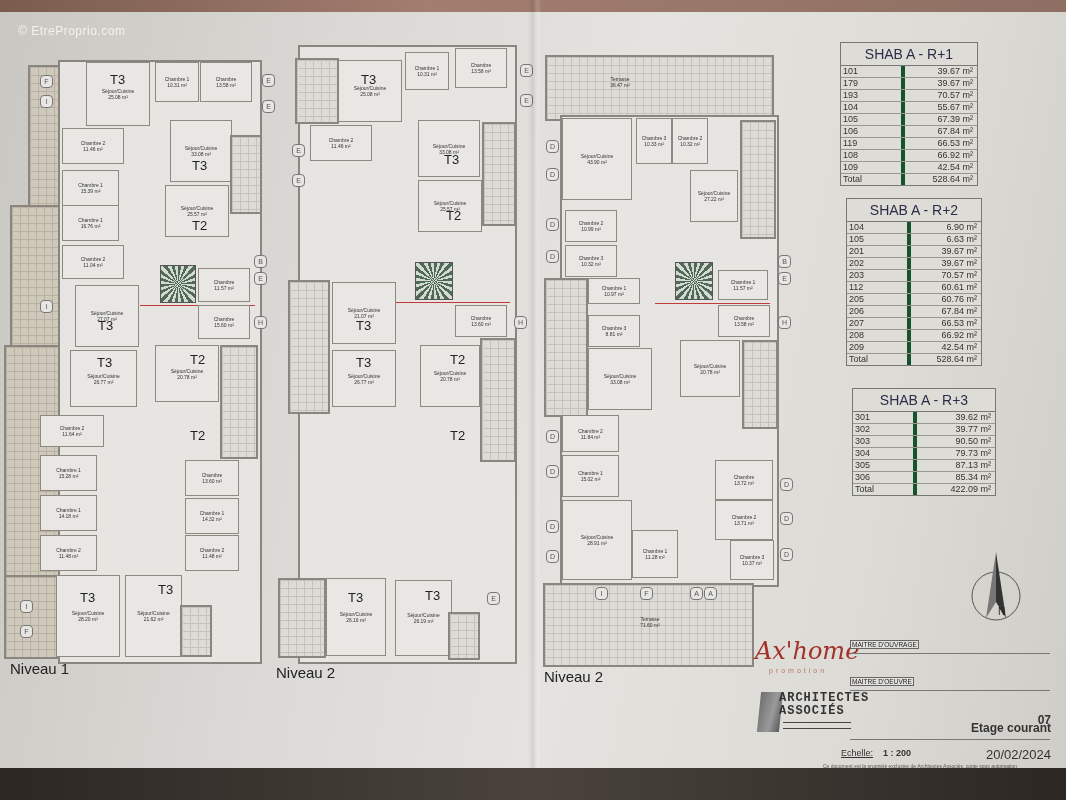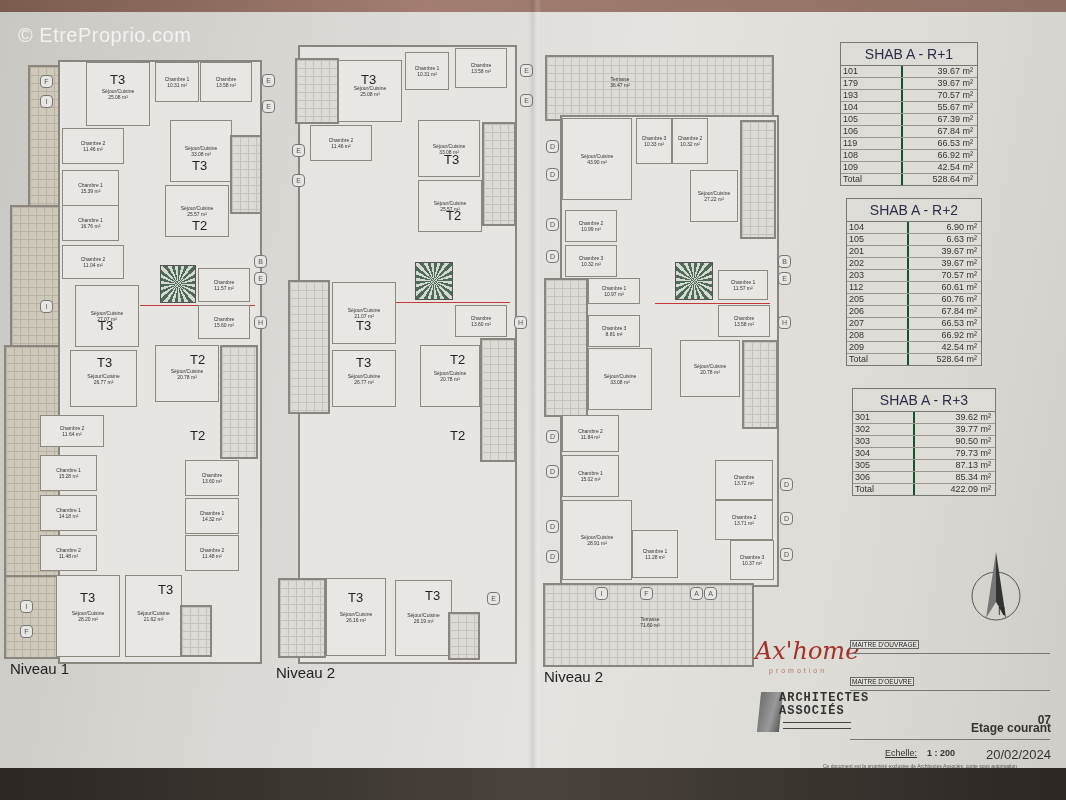--- a/index.html
+++ b/index.html
@@ -1,49 +1,49 @@
 <!DOCTYPE html>
 <html><head>
 <meta charset="utf-8">
 <style>
   html,body{margin:0;padding:0;}
   body{width:1066px;height:800px;overflow:hidden;background:#3a3530;position:relative;font-family:"Liberation Sans",sans-serif;}
   .paper{position:absolute;left:0;top:0;width:1066px;height:790px;background:linear-gradient(100deg,#c9c7c2 0%,#dad9d5 30%,#e4e3df 55%,#dcdbd6 80%,#cfcdc7 100%);}
   .topstrip{position:absolute;left:0;top:0;width:1066px;height:12px;background:linear-gradient(90deg,#7a5c4f,#a27d70 40%,#8e6f63);}
   .fold{position:absolute;left:528px;top:0;width:14px;height:790px;background:linear-gradient(90deg,rgba(0,0,0,0) ,rgba(0,0,0,.08),rgba(255,255,255,.15),rgba(0,0,0,0));}
   .bottom{position:absolute;left:0;top:768px;width:1066px;height:32px;background:linear-gradient(90deg,#2c2723,#4a433d 50%,#2c2723);}
-  .watermark{position:absolute;left:18px;top:24px;font-size:20px;color:rgba(255,255,255,.75);letter-spacing:.5px;}
+  .watermark{position:absolute;left:18px;top:24px;font-size:12px;color:rgba(255,255,255,.75);letter-spacing:.5px;}
   .wing{position:absolute;border:2px solid #8a857e;background:#e6e5e1;}
   .terr{position:absolute;border:2px solid #8a857e;background-color:#cfc9bc;background-image:linear-gradient(#b9b2a3 1px,transparent 1px),linear-gradient(90deg,#b9b2a3 1px,transparent 1px);background-size:8px 8px;}
   .terr.light{background-color:#dcdbd6;background-image:linear-gradient(#c4c2bc 1px,transparent 1px),linear-gradient(90deg,#c4c2bc 1px,transparent 1px);}
   .room{position:absolute;border:1px solid #8d8880;background:#e8e7e3;font-size:5px;color:#333;text-align:center;display:flex;flex-direction:column;justify-content:center;line-height:1.2;}
   .typ{position:absolute;font-size:13px;color:#222;}
   .stair{position:absolute;border:1px solid #555;background:repeating-conic-gradient(#4e6b58 0 10deg,#d6d8d2 10deg 20deg);}
   .redline{position:absolute;height:1px;background:#c23a3a;}
   .marker{position:absolute;width:11px;height:11px;border:1px solid #777;border-radius:4px;font-size:7px;color:#555;text-align:center;line-height:11px;background:#e7e6e2;}
   .niveau{position:absolute;font-size:15px;color:#222;}
   .shab{position:absolute;border:1px solid #777;background:#dedcd6;font-size:9px;color:#333;}
   .shab .ttl{height:22px;line-height:22px;text-align:center;font-size:14px;color:#2c2c4a;border-bottom:1px solid #777;}
   .shab .row{display:flex;height:11px;line-height:11px;border-bottom:1px solid #9a978f;}
   .shab .row:last-child{border-bottom:none;}
-  .shab .c1{width:58px;border-right:2px solid #14532d;padding-left:2px;}
+  .shab .c1{width:58px;border-right:4px solid #14532d;padding-left:2px;}
   .shab .c2{flex:1;text-align:right;padding-right:4px;}
   .compass{position:absolute;left:968px;top:548px;width:60px;height:80px;}
   .titleblock{position:absolute;left:755px;top:635px;width:300px;height:130px;}
   .tb-lbl{position:absolute;font-size:6.5px;border:1px solid #666;padding:0 1px;color:#222;background:#e2e1dc;}
   .tb-line{position:absolute;height:1px;background:#777;}
   .logo-ax{position:absolute;left:0;top:2px;font-family:"DejaVu Serif",serif;font-size:24px;color:#a33128;font-style:italic;}
   .logo-promo{position:absolute;left:14px;top:32px;font-size:7px;letter-spacing:3px;color:#b77566;}
   .arch{position:absolute;left:24px;top:57px;font-family:"Liberation Mono",monospace;font-weight:bold;font-size:12px;line-height:13px;color:#333;letter-spacing:1px;}
   .arch-mark{position:absolute;left:4px;top:57px;width:22px;height:40px;background:linear-gradient(100deg,#6f6f6f,#9a9a9a 60%,#5a5a5a);transform:skewX(-6deg);}
   .arch-sub{position:absolute;left:28px;top:87px;width:68px;font-size:4px;border-top:1px solid #444;border-bottom:1px solid #444;color:#444;letter-spacing:1px;}
   .num{position:absolute;right:4px;top:78px;font-size:12px;font-weight:bold;color:#333;}
   .etage{position:absolute;right:4px;top:86px;font-size:12px;font-weight:bold;color:#333;}
   .echelle{position:absolute;left:86px;top:113px;font-size:9px;color:#333;}
-  .echelle u{margin-right:10px;margin-left:44px;}
+  .echelle u{margin-right:10px;}
   .date{position:absolute;right:4px;top:112px;font-size:13px;color:#333;}
   .fineprint{position:absolute;left:30px;top:128px;width:270px;font-size:5px;color:#555;text-align:center;white-space:nowrap;overflow:hidden;}
 </style>
 </head>
 <body>
 
 <div class="paper">
   <div class="topstrip"></div>
   <div class="watermark">© EtreProprio.com</div>
 

